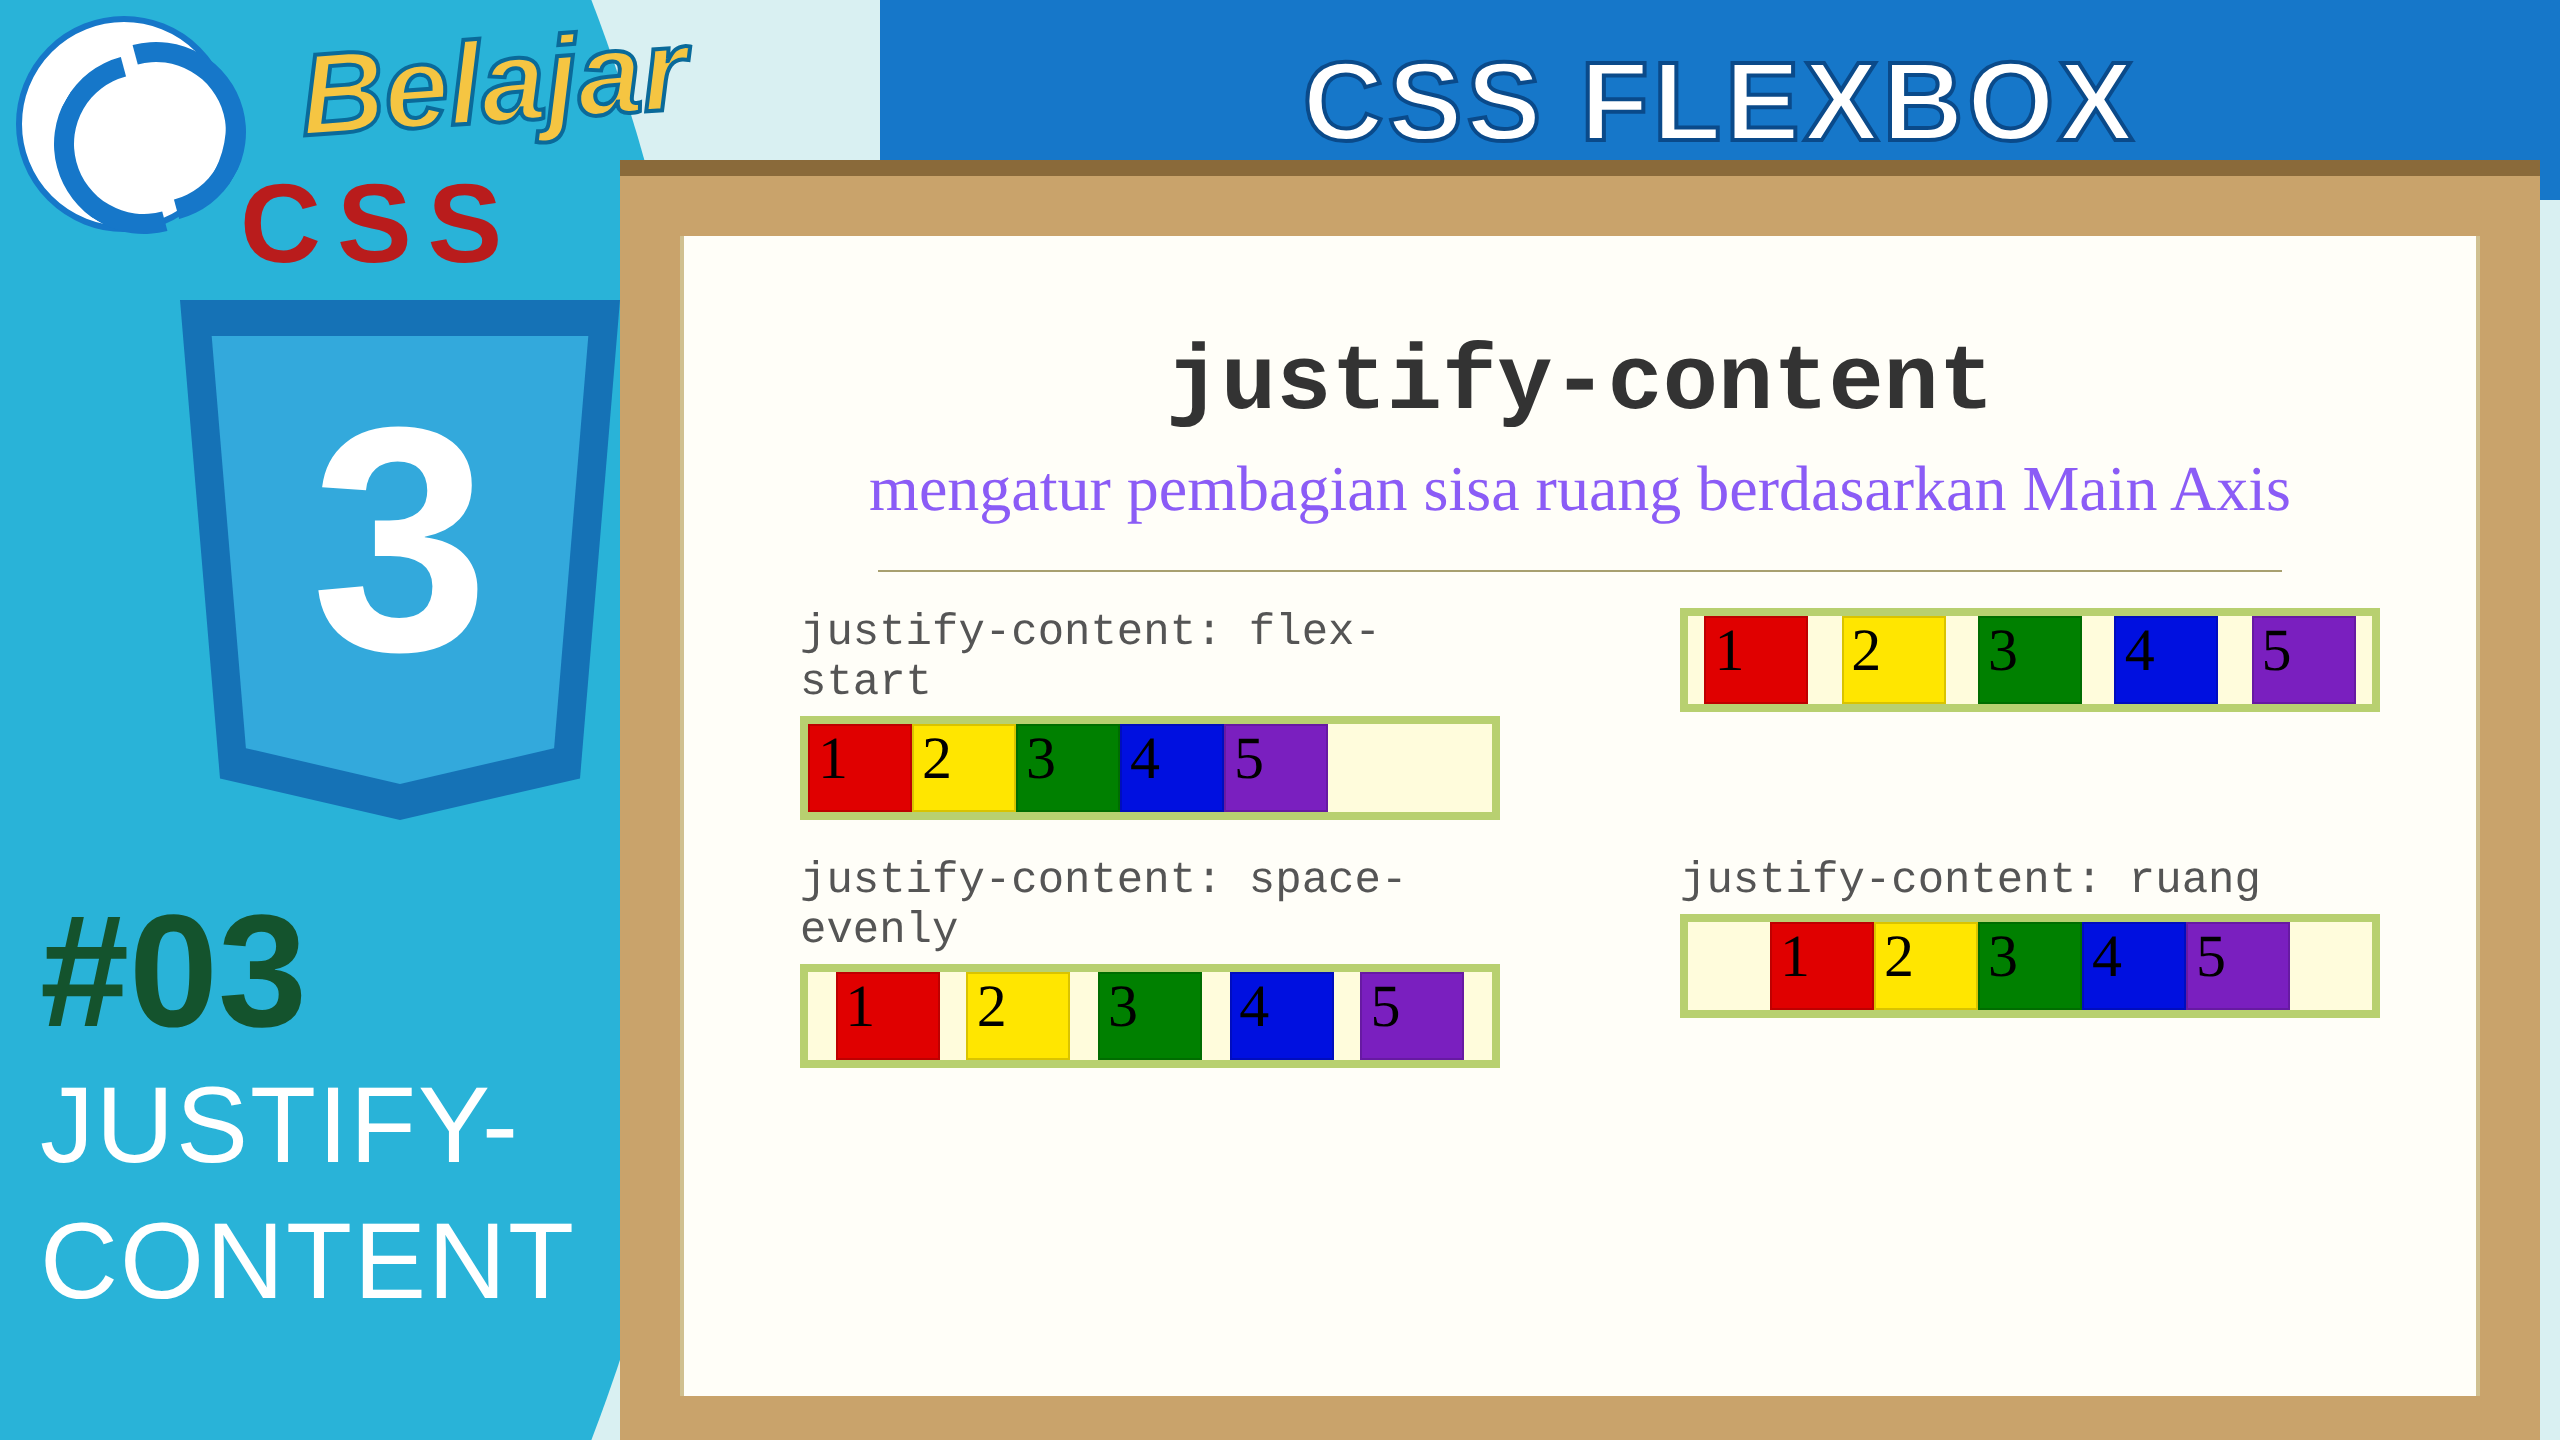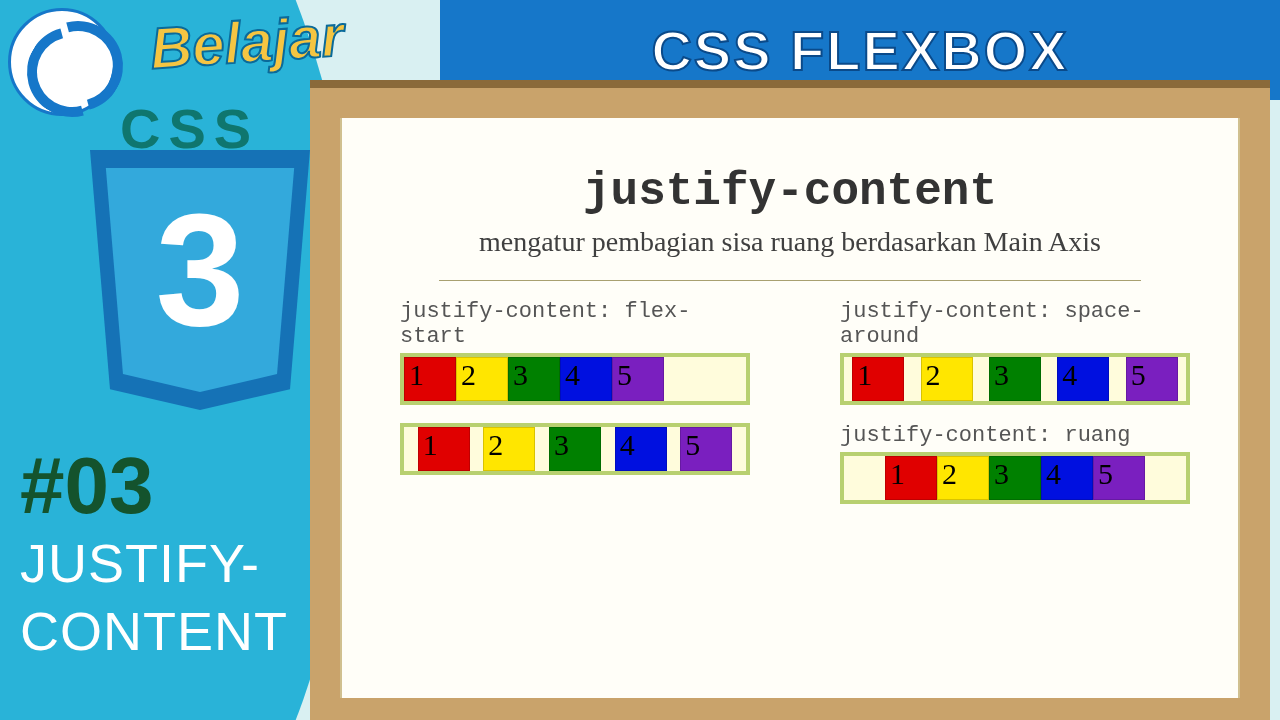--- a/index.html
+++ b/index.html
@@ -80,26 +80,26 @@
 .left-panel {
   position: absolute;
   left: 0; top: 0;
   width: 370px;
   height: 720px;
   background: #29b3d8;
   clip-path: ellipse(480px 720px at -120px 360px);
 }
 .css-label {
   position: absolute;
-  top: 96px;
+  top: 79px;
   left: 120px;
   font-size: 56px;
   font-weight: 900;
   font-family: Arial Black, Arial, sans-serif;
-  color: #0f766e;
+  color: #b91c1c;
   letter-spacing: 8px;
 }
 .css3-shield {
   position: absolute;
   top: 150px;
   left: 75px;
   width: 250px;
   height: 280px;
 }
 .shield-outer {
@@ -167,22 +167,22 @@
 .slide-title {
   font-family: "Courier New", monospace;
   font-size: 46px;
   font-weight: 700;
   color: #333;
   text-align: center;
   margin-top: 18px;
 }
 .slide-subtitle {
   text-align: center;
-  font-size: 28px;
-  color: #404040;
+  font-size: 32px;
+  color: #8b5cf6;
   margin-top: 8px;
   font-family: Georgia, serif;
 }
 .hr-line {
   border: none;
   border-top: 1px solid #a8a070;
   width: 86%;
   margin: 22px auto 18px;
 }
 .examples {
@@ -263,39 +263,39 @@
           <div class="example-label">justify-content: flex-start</div>
           <div class="flex-demo jstart">
             <div class="flex-item c1">1</div>
             <div class="flex-item c2">2</div>
             <div class="flex-item c3">3</div>
             <div class="flex-item c4">4</div>
             <div class="flex-item c5">5</div>
           </div>
         </div>
         <div class="example-block">
-          <div class="example-label">justify-content: space-around</div>
           <div class="flex-demo jaround">
             <div class="flex-item c1">1</div>
             <div class="flex-item c2">2</div>
             <div class="flex-item c3">3</div>
             <div class="flex-item c4">4</div>
             <div class="flex-item c5">5</div>
           </div>
         </div>
         <div class="example-block">
           <div class="flex-demo jend">
             <div class="flex-item c1">1</div>
             <div class="flex-item c2">2</div>
             <div class="flex-item c3">3</div>
             <div class="flex-item c4">4</div>
             <div class="flex-item c5">5</div>
           </div>
         </div>
         <div class="example-block">
+          <div class="example-label">justify-content: space-evenly</div>
           <div class="flex-demo jevenly">
             <div class="flex-item c1">1</div>
             <div class="flex-item c2">2</div>
             <div class="flex-item c3">3</div>
             <div class="flex-item c4">4</div>
             <div class="flex-item c5">5</div>
           </div>
         </div>
         <div class="example-block">
           <div class="example-label">justify-content: ruang</div>

